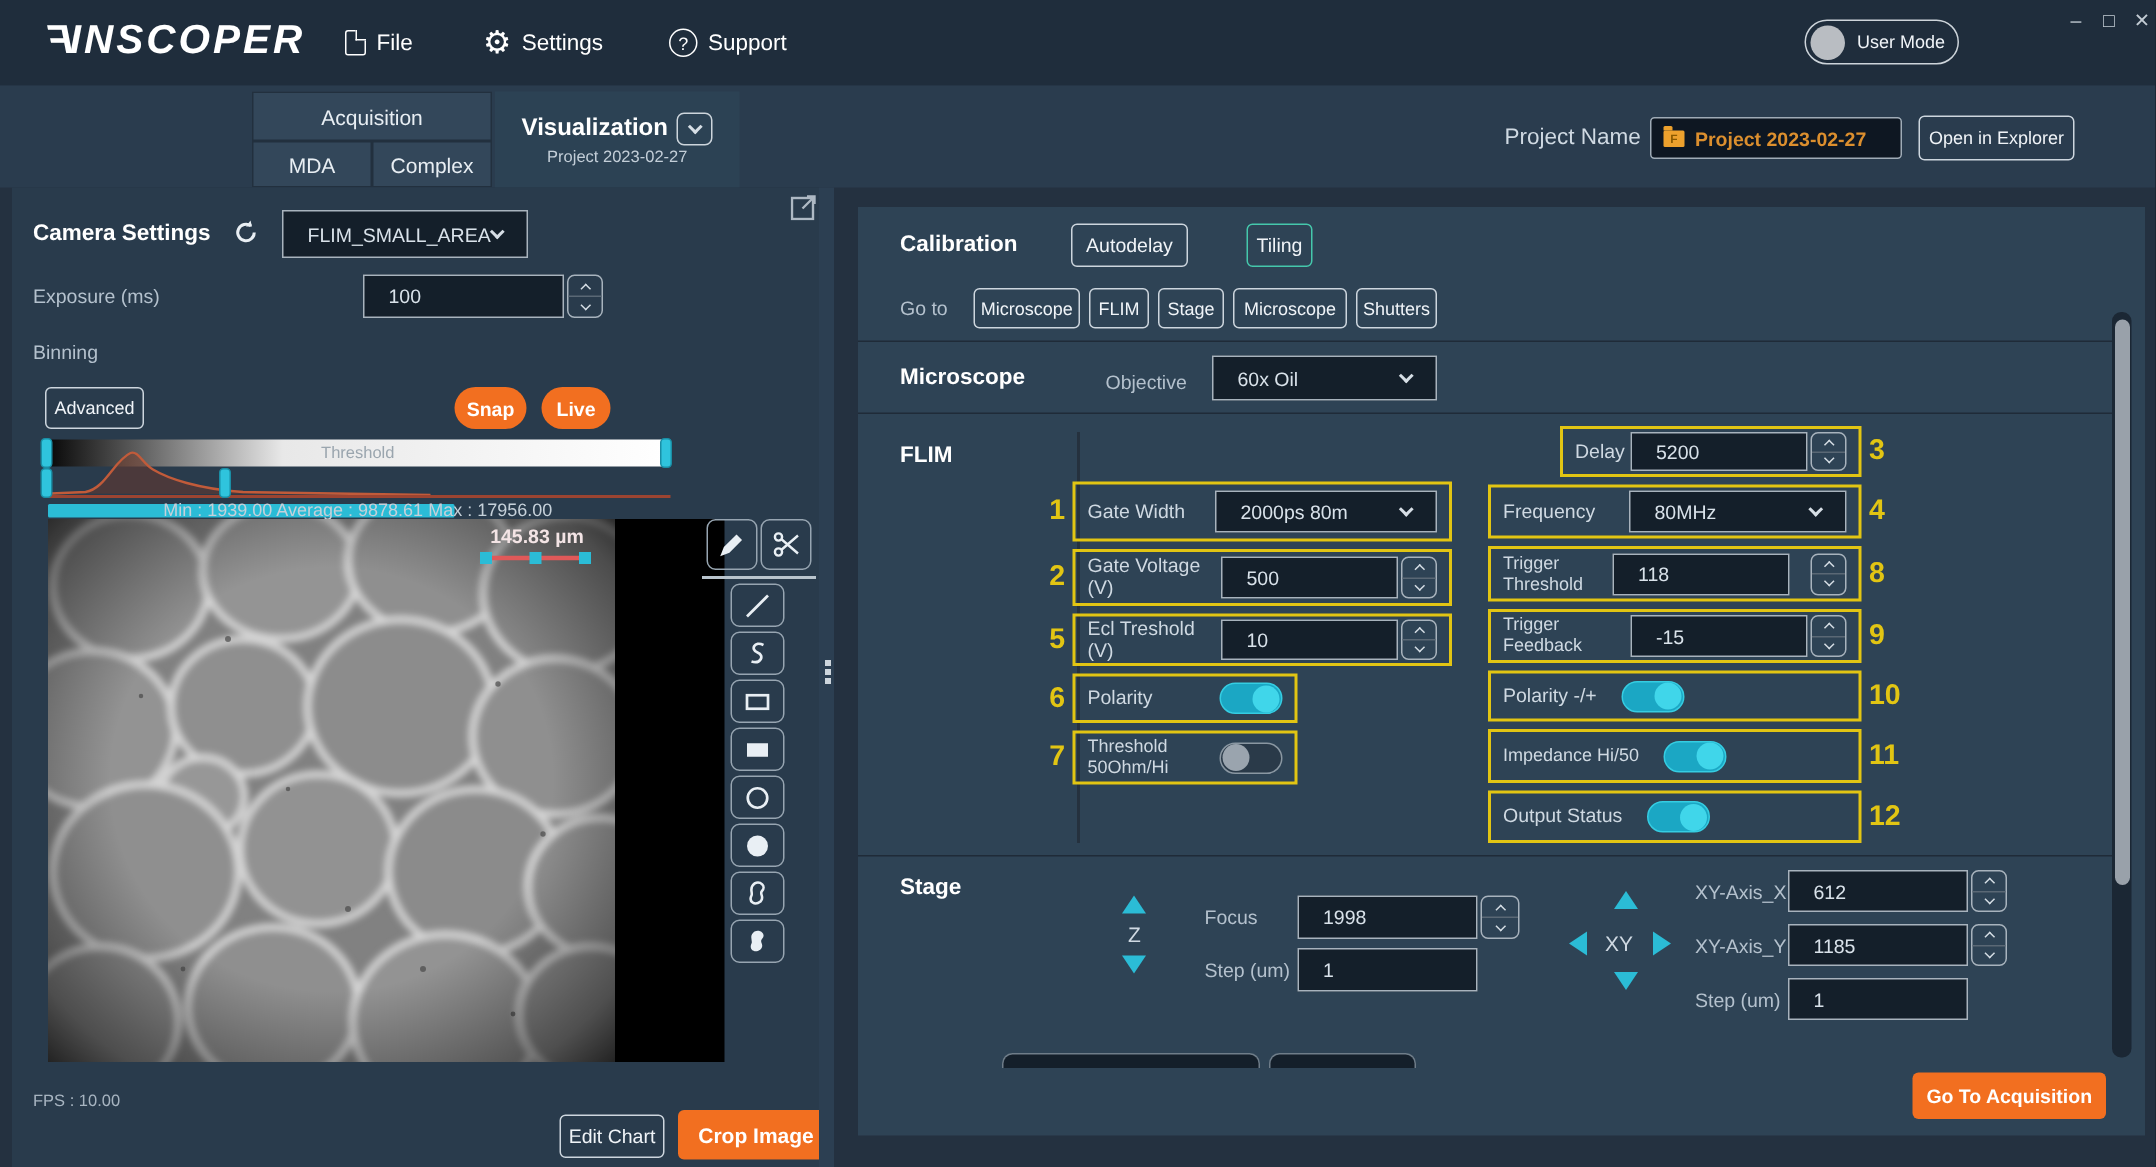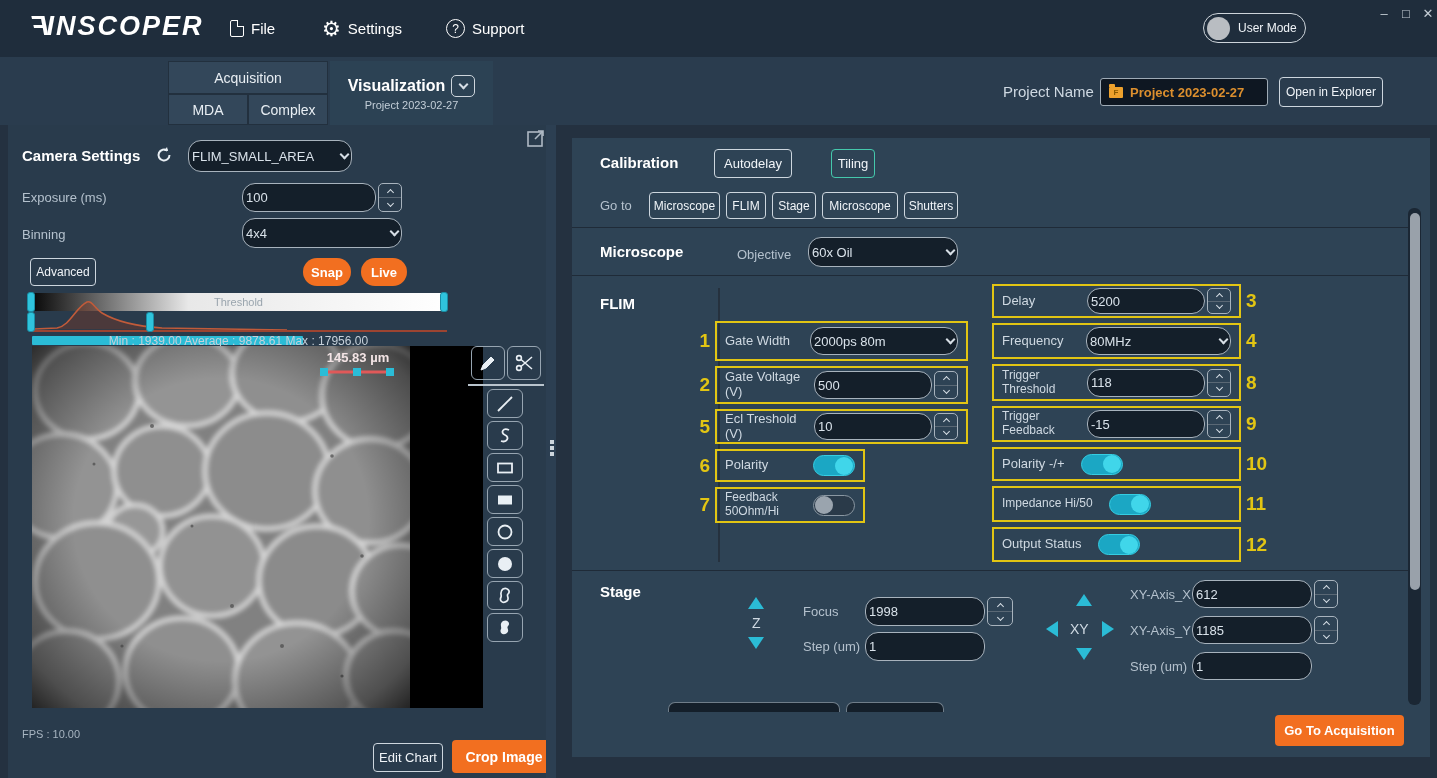--- a/index.html
+++ b/index.html
@@ -56,22 +56,22 @@
                  color:#f0f4f8; display:flex; align-items:center; justify-content:center;
                  font-size:12px; cursor:pointer; font-family:"Liberation Sans",sans-serif; }
   .btn-orange { background:#f26f20; border:none; border-radius:4px; color:#ffffff;
                 font-weight:bold; display:flex; align-items:center; justify-content:center;
                 cursor:pointer; font-family:"Liberation Sans",sans-serif; }
 
   
   .lpanel { left:8px; top:125px; width:538px; height:653px; background:#293b4c; }
   .sec-title { font-size:15px; font-weight:bold; color:#ffffff; }
   .lbl13 { font-size:13px; color:#b4c1cd; }
-  .field { background:#141f2a; border:1px solid #a8b3bd; border-radius:13px; color:#d9e2ea;
-           font-size:13px; display:flex; align-items:center; padding:0 3px; }
+  .field { background:#141f2a; border:1px solid #a8b3bd; border-radius:0; color:#d9e2ea;
+           font-size:13px; display:flex; align-items:center; padding:0 16px; }
   .dd { justify-content:space-between; }
   .chev-dn { width:7px; height:7px; border-left:2px solid #d6dee5; border-bottom:2px solid #d6dee5;
              transform:rotate(-45deg); margin-top:-4px; }
   .chev-up-s { width:5px; height:5px; border-left:1.6px solid #d6dee5; border-top:1.6px solid #d6dee5;
                transform:rotate(45deg); margin-top:3px;}
   .chev-dn-s { width:5px; height:5px; border-left:1.6px solid #d6dee5; border-bottom:1.6px solid #d6dee5;
                transform:rotate(-45deg); margin-bottom:3px;}
   .spin { background:transparent; border:1px solid #a8b3bd; border-radius:5px; display:flex;
           flex-direction:column; align-items:center; justify-content:space-between; cursor:pointer;}
   .spin .half { flex:1; display:flex; align-items:center; justify-content:center; width:100%; }
@@ -214,24 +214,20 @@
   <div class="abs spin" style="left:378px;top:183px;width:24px;height:29px;">
     <span class="half">
         <i class="chev-up-s"></i>
       </span>
     <span class="half">
         <i class="chev-dn-s"></i>
       </span>
   </div>
 
   <div class="abs lbl13" style="left:22px;top:227px;">Binning</div>
-  <div class="abs field dd" style="left:242px;top:218px;width:160px;height:30px;">
-    <span>4x4</span>
-    <i class="chev-dn"></i>
-  </div>
 
   <button class="abs btn-outline" style="left:30px;top:258px;width:66px;height:28px;font-size:12px;">Advanced</button>
   <div class="abs pill-orange" style="left:303px;top:258px;width:48px;height:28px;">Snap</div>
   <div class="abs pill-orange" style="left:361px;top:258px;width:46px;height:28px;">Live</div>
 
   <div class="abs track-thr" style="left:30px;top:293px;width:417px;height:18px;">
     <span>Threshold</span>
   </div>
   <div class="abs handle" style="left:27px;top:292px;"></div>
   <div class="abs handle" style="left:440px;top:292px;"></div>
@@ -452,30 +448,30 @@
       <div class="flim-box" style="flex:none;width:150px;">
         <span class="flim-lbl">Polarity</span>
         <div class="toggle" data-state="on">
             <span class="knob"></span>
           </div>
       </div>
     </div>
     <div class="flim-row" style="height:36px;">
       <div class="flim-num">7</div>
       <div class="flim-box" style="flex:none;width:150px;">
-        <span class="flim-lbl" style="font-size:12px;">Feedback 50Ohm/Hi</span>
+        <span class="flim-lbl" style="font-size:12px;">Threshold 50Ohm/Hi</span>
         <div class="toggle" data-state="off">
             <span class="knob"></span>
           </div>
       </div>
     </div>
   </div>
 
   <div class="abs" style="left:992px;top:284px;width:276px;display:flex;flex-direction:column;gap:5px;">
-    <div class="flim-row" style="height:34px;">
+    <div class="flim-row" style="height:34px;margin-left:48px;">
       <div class="flim-box">
         <span class="flim-lbl">Delay</span>
         <div style="display:flex;gap:2px;">
           <div class="field" style="width:118px;height:26px;">
               <span>5200</span>
             </div>
           <div class="spin" style="width:24px;height:26px;">
             <span class="half">
                 <i class="chev-up-s"></i>
               </span>
@@ -493,21 +489,21 @@
         <div class="field dd" style="width:145px;height:28px;">
           <span>80MHz</span>
           <i class="chev-dn"></i>
         </div>
       </div>
       <div class="flim-num right">4</div>
     </div>
     <div class="flim-row" style="height:37px;">
       <div class="flim-box">
         <span class="flim-lbl" style="font-size:12px;">Trigger Threshold</span>
-        <div style="display:flex;gap:2px;">
+        <div style="display:flex;gap:14px;">
           <div class="field" style="width:118px;height:28px;">
               <span>118</span>
             </div>
           <div class="spin" style="width:24px;height:28px;">
             <span class="half">
                 <i class="chev-up-s"></i>
               </span>
               <span class="half">
                 <i class="chev-dn-s"></i>
               </span>

